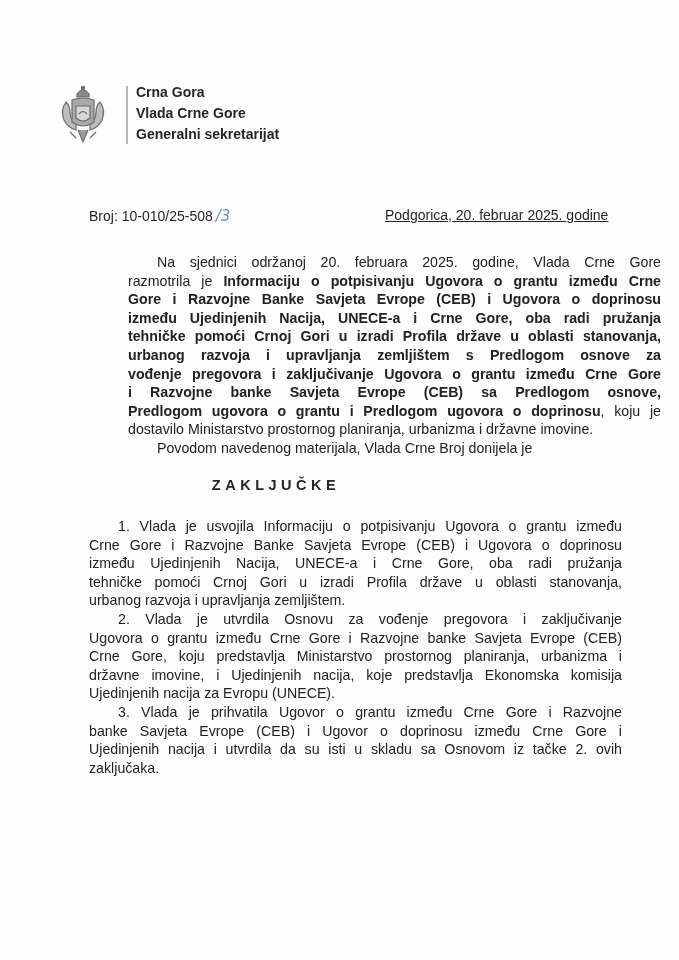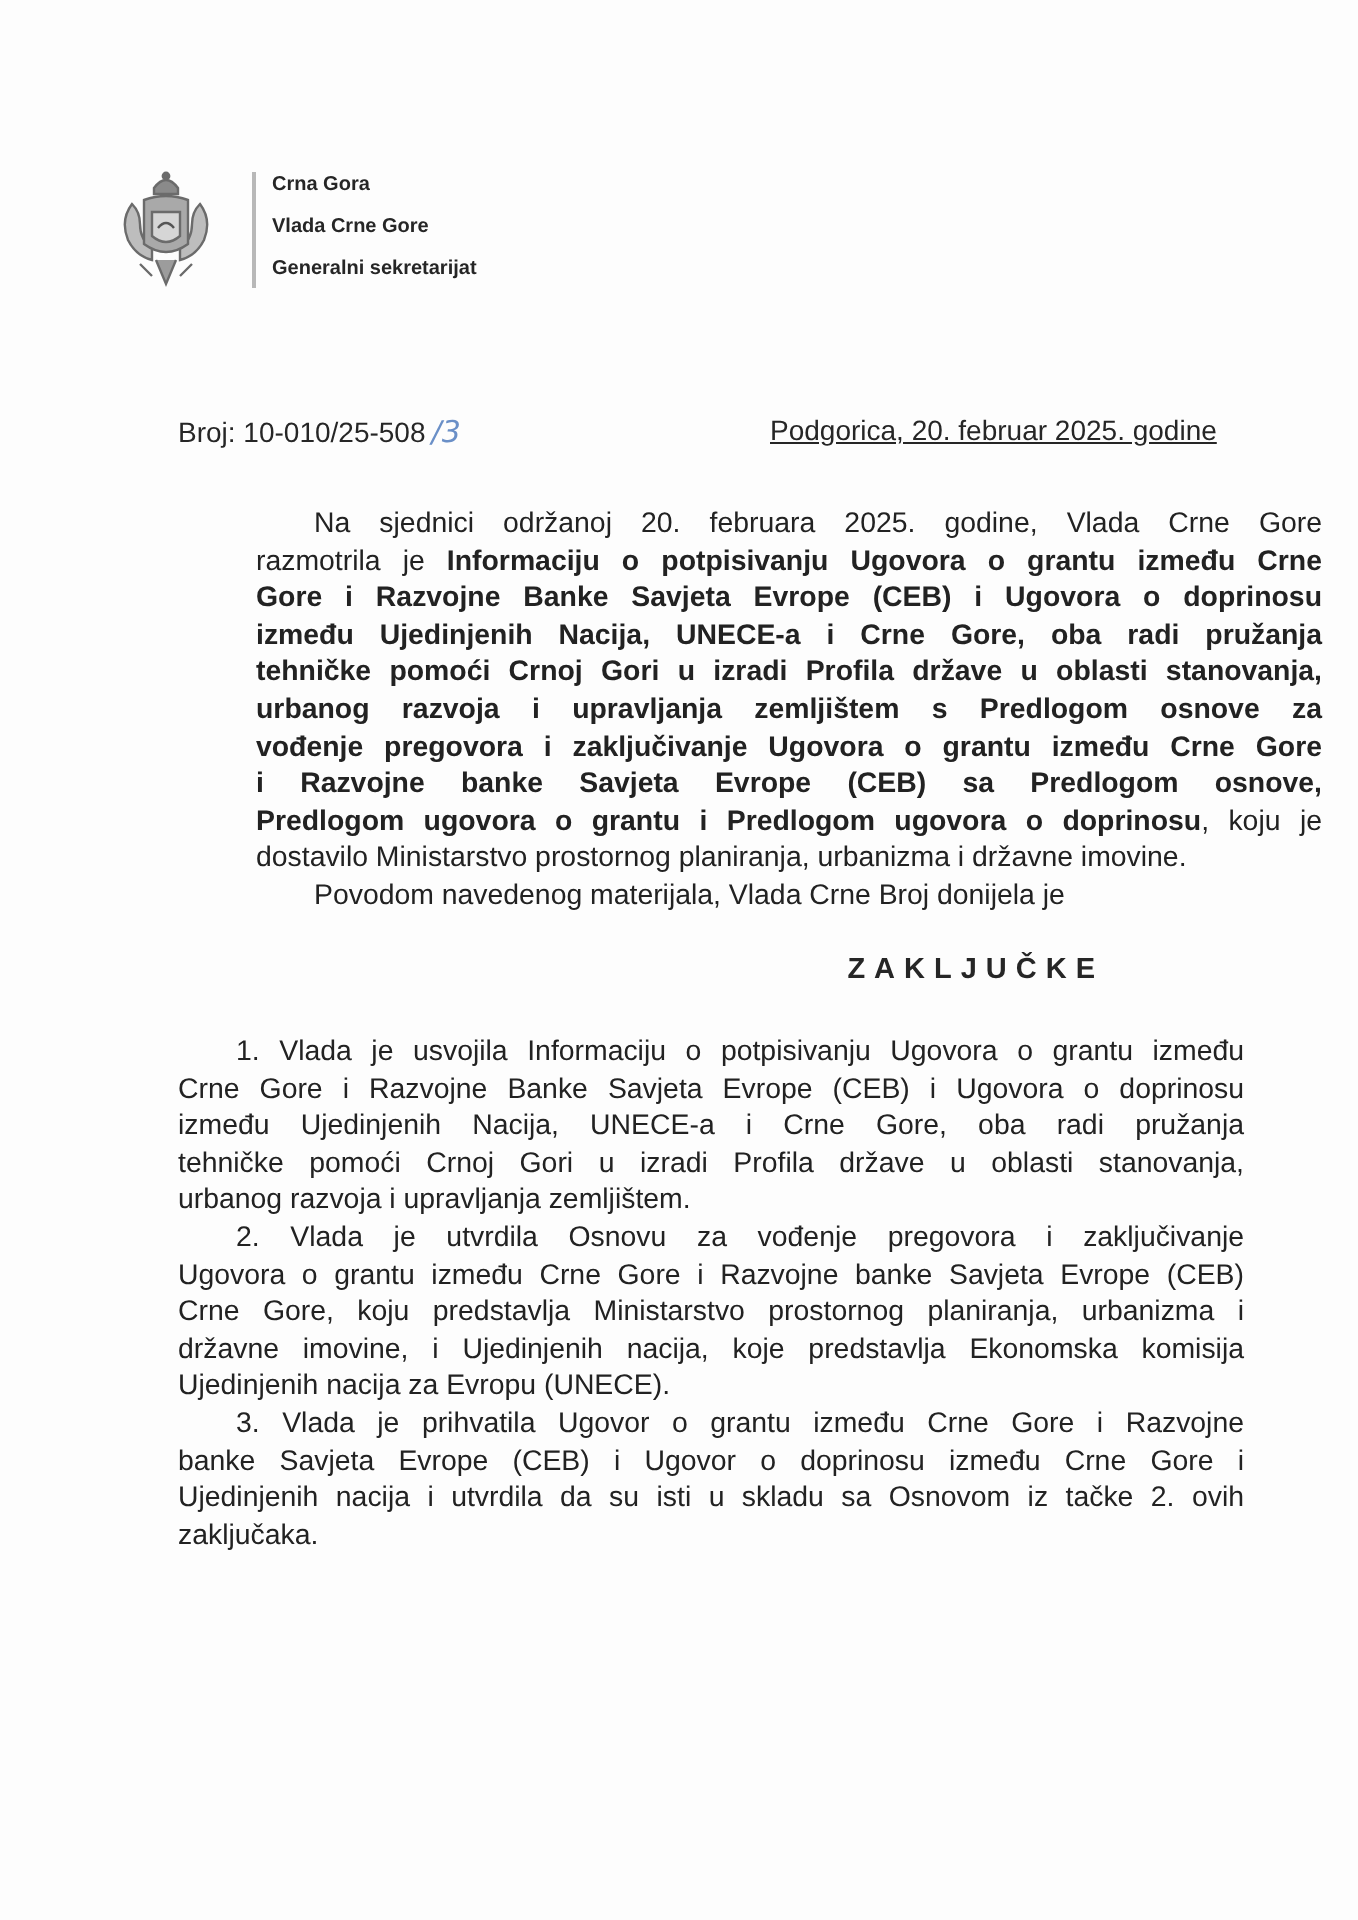--- a/index.html
+++ b/index.html
@@ -6,35 +6,35 @@
   body {
     width: 679px; height: 960px; position: relative; overflow: hidden;
     font-family: "Liberation Sans", sans-serif; color: #1f1f1f;
   }
   .page { position: absolute; left: 0; top: 0; width: 679px; height: 960px; background: #fdfdfd; }
 
   .header { position: absolute; left: 58px; top: 78px; height: 72px; }
   .coat { position: absolute; left: 0; top: 6px; width: 50px; height: 62px; }
   .divider { position: absolute; left: 68px; top: 8px; width: 2px; height: 58px; background: #b8b8b8; }
   .org { position: absolute; left: 78px; top: 4px; white-space: nowrap; }
-  .org div { font-size: 10px; font-weight: bold; line-height: 21px; color: #262626; }
+  .org div { font-size: 14px; font-weight: bold; line-height: 21px; color: #262626; }
 
   .meta { position: absolute; top: 164px; font-size: 14px; color: #262626; white-space: nowrap; margin-top: 43px; }
   .meta.left { left: 89px; }
   .meta.right { left: 385px; text-decoration: underline; }
   .hand { color: #6a8fc7; font-family: "DejaVu Sans", sans-serif; font-style: italic; font-size: 15px; margin-left: 3px; }
 
   .body { position: absolute; left: 89px; width: 533px; font-size: 14.2px; line-height: 18.6px; color: #222; }
   .line { white-space: nowrap; text-align: justify; text-align-last: justify; display: block; height: 18.6px; }
   .line.last { text-align-last: left; }
   .line.indent { padding-left: 29px; }
   .b { font-weight: bold; }
 
   .p1 { top: 253px; margin-left: 39px; }
-  .heading { position: absolute; top: 477px; left: 0; width: 552px; text-align: right; font-weight: bold; font-size: 14.5px; letter-spacing: 4.5px; color: #262626; }
+  .heading { position: absolute; top: 477px; left: 0; width: 552px; text-align: center; font-weight: bold; font-size: 14.5px; letter-spacing: 4.5px; color: #262626; }
   .p2 { top: 517px; }
 </style>
 </head>
 <body>
 
 <div class="page">
 
   <div class="header">
     <svg class="coat" viewBox="0 0 50 62">
       <g fill="none" stroke="#6b6b6b" stroke-width="1.2">

